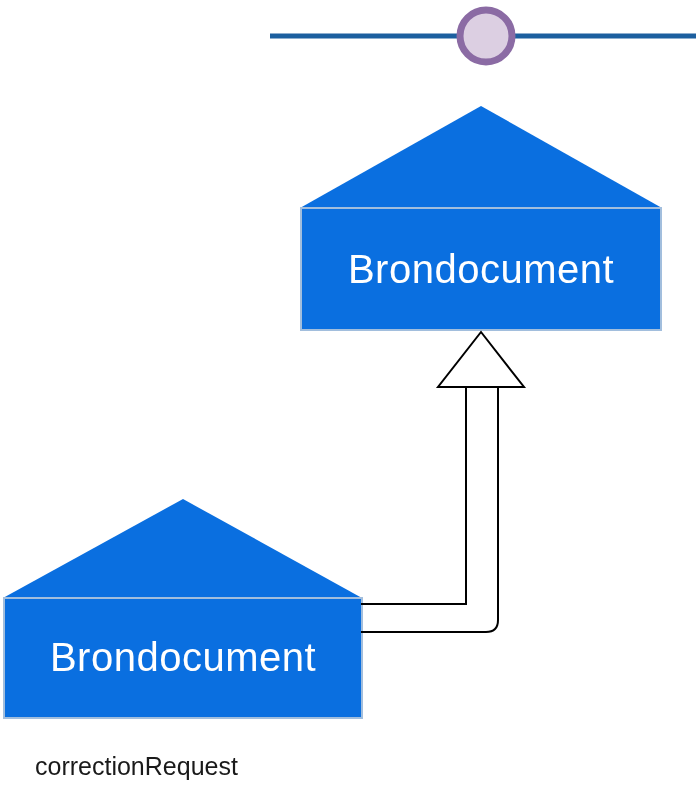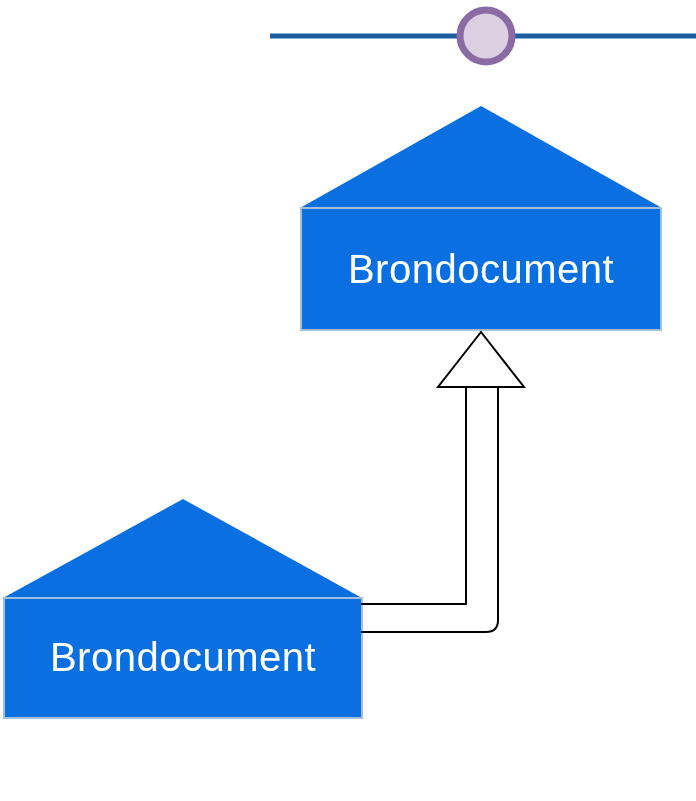--- a/index.html
+++ b/index.html
@@ -83,14 +83,15 @@
   </svg>
 
   <div class="node-label node-label-upper">
     <span>Brondocument</span>
   </div>
 
   <div class="node-label node-label-lower">
     <span>Brondocument</span>
   </div>
 
+  <div class="caption">correctionRequest</div>
 
 </div>
 
 </body></html>

